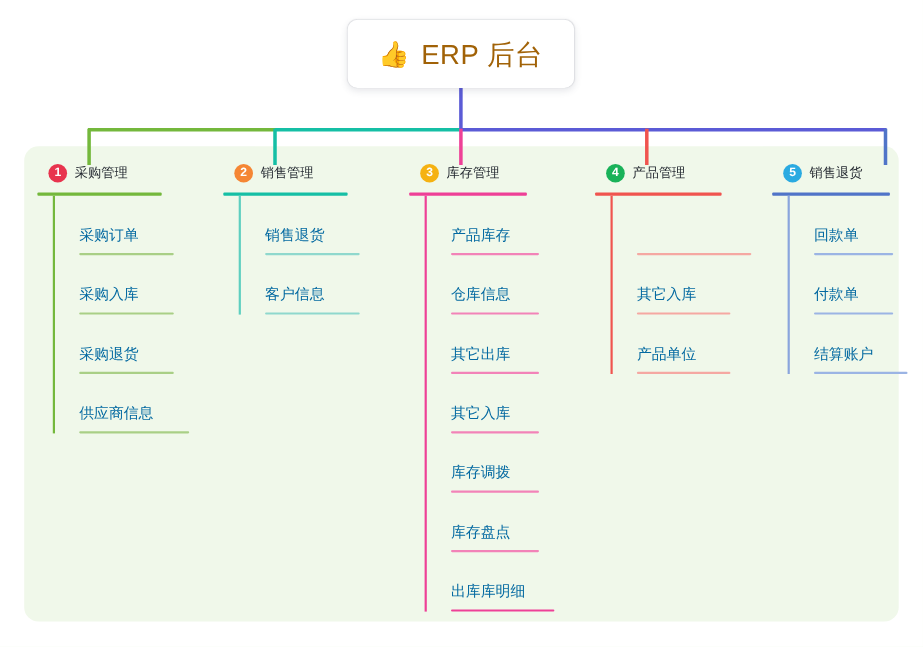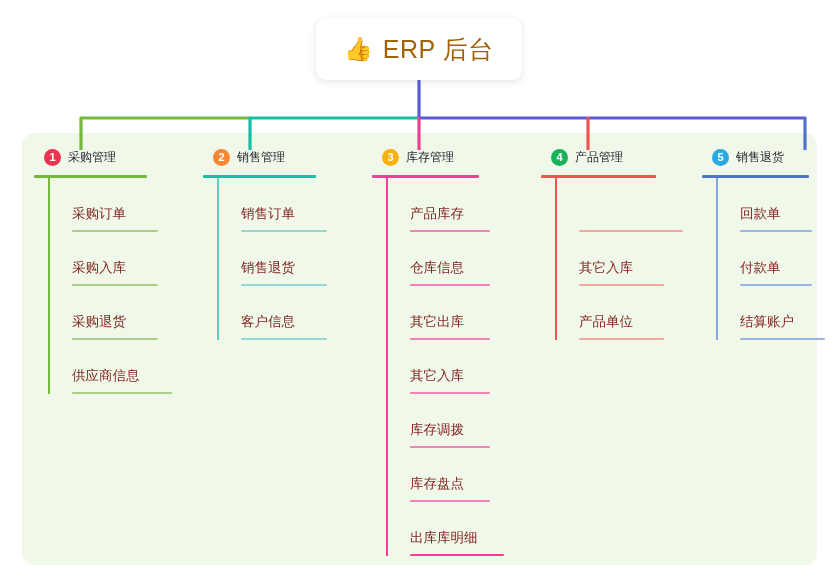--- a/index.html
+++ b/index.html
@@ -71,21 +71,21 @@
     position:absolute;left:14px;top:0;bottom:0;width:2px;
   }
   .item{
     position:relative;
     height:54px;
     box-sizing:border-box;
     display:flex;flex-direction:column;justify-content:flex-end;
     padding-left:24px;
   }
   .item-label{
-    font-size:13.5px;color:#7f1d1d;white-space:nowrap;
+    font-size:13.5px;color:#0369a1;white-space:nowrap;
     padding-bottom:7px;
   }
   .item-rule{
     height:1.6px;border-radius:1px;
   }
 </style>
 </head>
 <body>
 
 <div id="mindmap">
@@ -141,24 +141,20 @@
 
   <div class="column" style="left:203px;width:150px;">
     <div class="col-head">
       <span class="badge" style="background:#f58634;">2</span>
       <span class="col-title">销售管理</span>
     </div>
     <div class="head-rule" style="background:#15bfa5;width:113px;"></div>
     <div class="items">
       <div class="spine" style="background:#5ecfc0;"></div>
       <div class="item">
-        <span class="item-label">销售订单</span>
-        <div class="item-rule" style="background:#8fd8cd;width:86px;"></div>
-      </div>
-      <div class="item">
         <span class="item-label">销售退货</span>
         <div class="item-rule" style="background:#8fd8cd;width:86px;"></div>
       </div>
       <div class="item">
         <span class="item-label">客户信息</span>
         <div class="item-rule" style="background:#8fd8cd;width:86px;"></div>
       </div>
     </div>
   </div>
 

